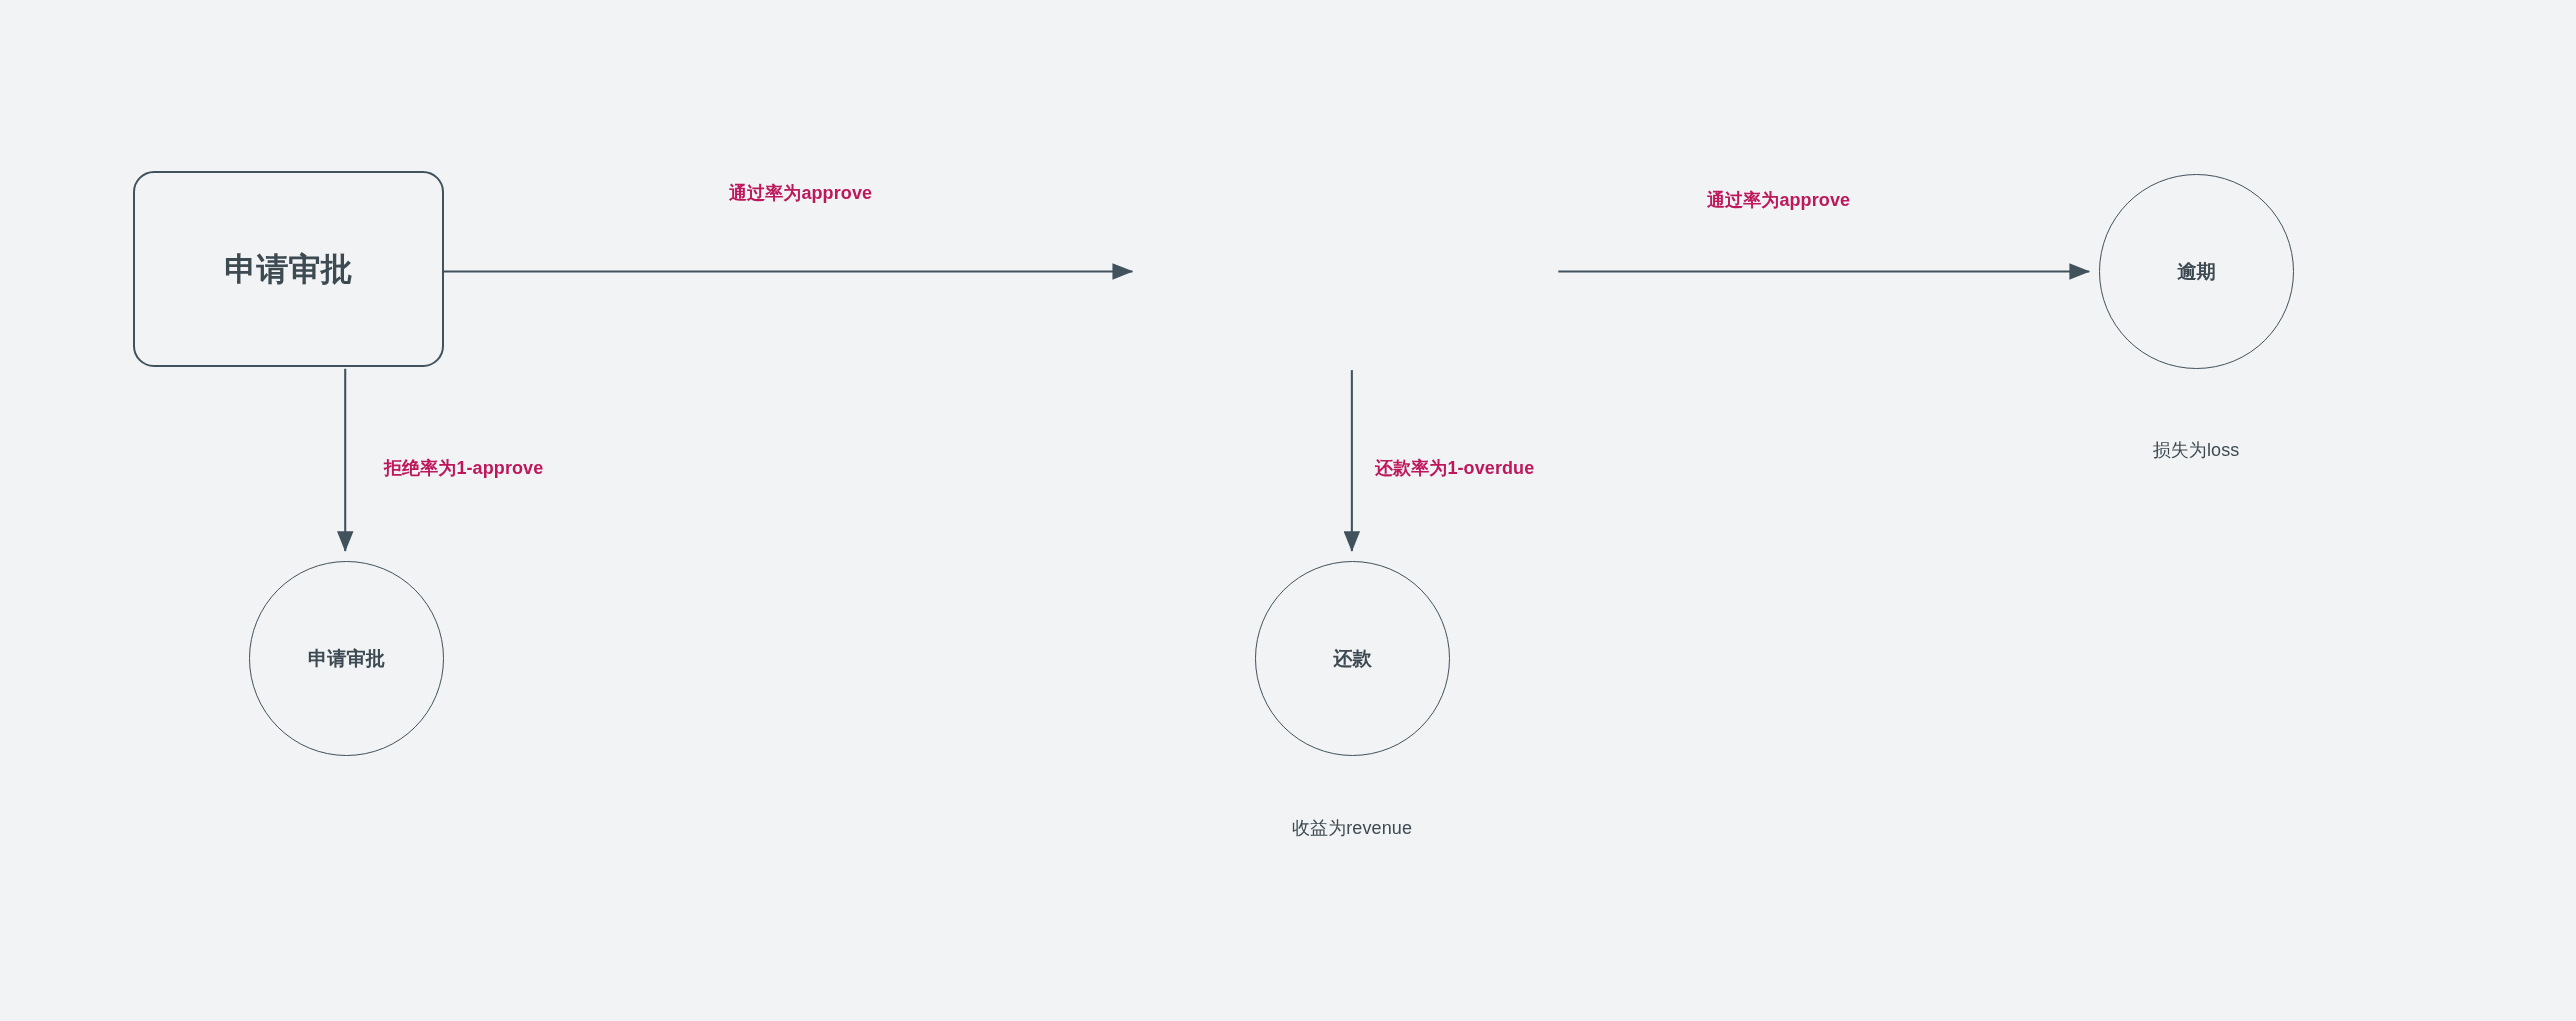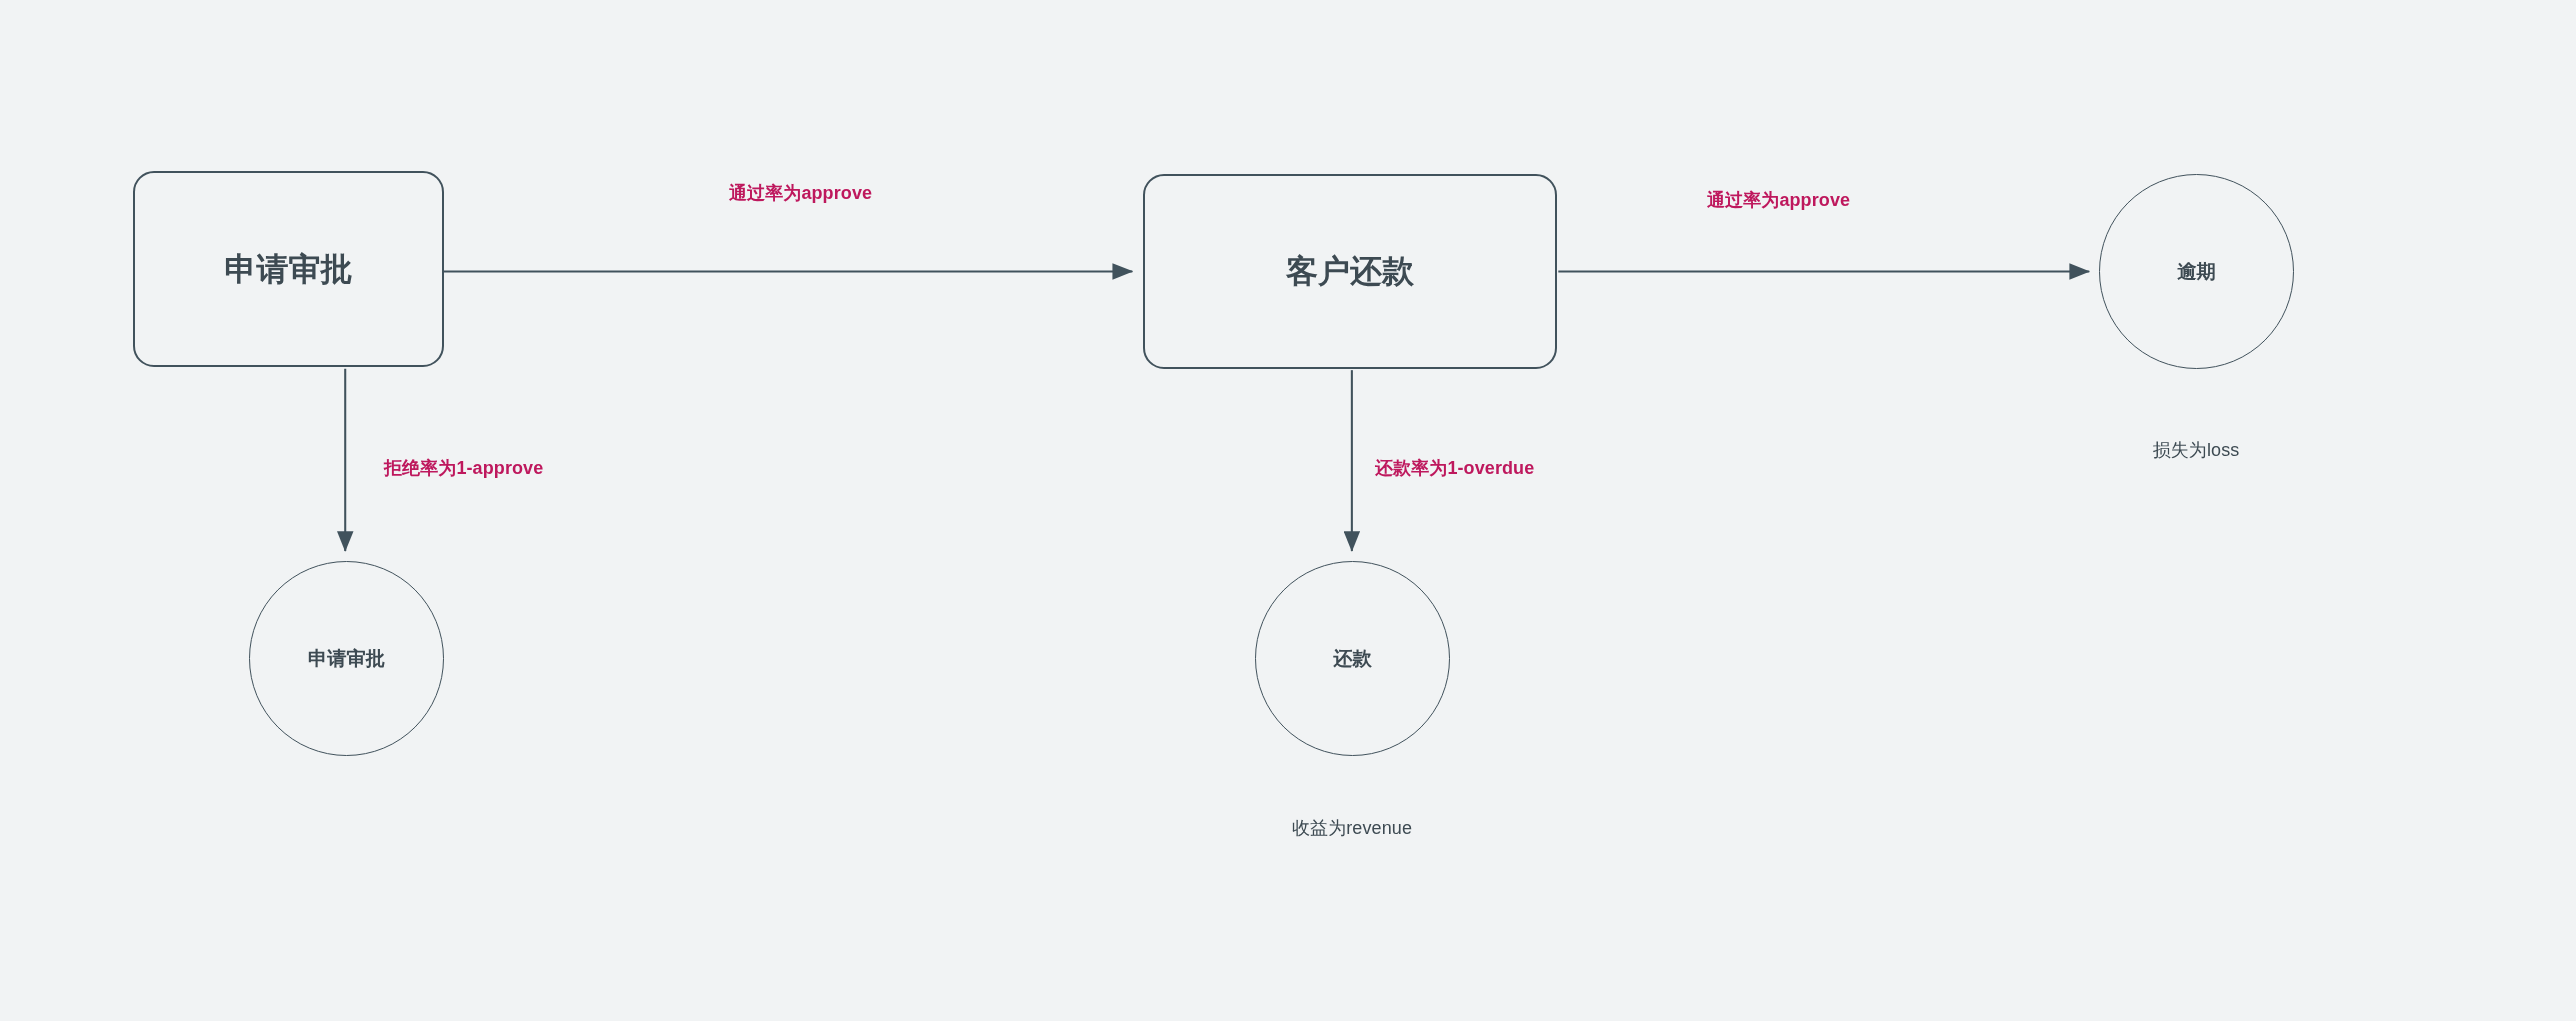--- a/index.html
+++ b/index.html
@@ -99,23 +99,20 @@
   </svg>
 
   <div class="node node-box" style="left:133px; top:171px; width:311px; height:196px;">
     <span class="node-label size-lg">申请审批</span>
   </div>
 
   <div class="node node-circle" style="left:249px; top:561px; width:195px; height:195px;">
     <span class="node-label size-sm">申请审批</span>
   </div>
 
-  <div class="node node-box" style="left:1143px; top:174px; width:414px; height:195px;">
-    <span class="node-label size-lg">客户还款</span>
-  </div>
 
   <div class="node node-circle" style="left:1255px; top:561px; width:195px; height:195px;">
     <span class="node-label size-sm">还款</span>
   </div>
 
   <div class="node node-circle" style="left:2099px; top:174px; width:195px; height:195px;">
     <span class="node-label size-sm">逾期</span>
   </div>
 
   <div class="edge-label" style="left:729px; top:181px;">通过率为approve</div>

